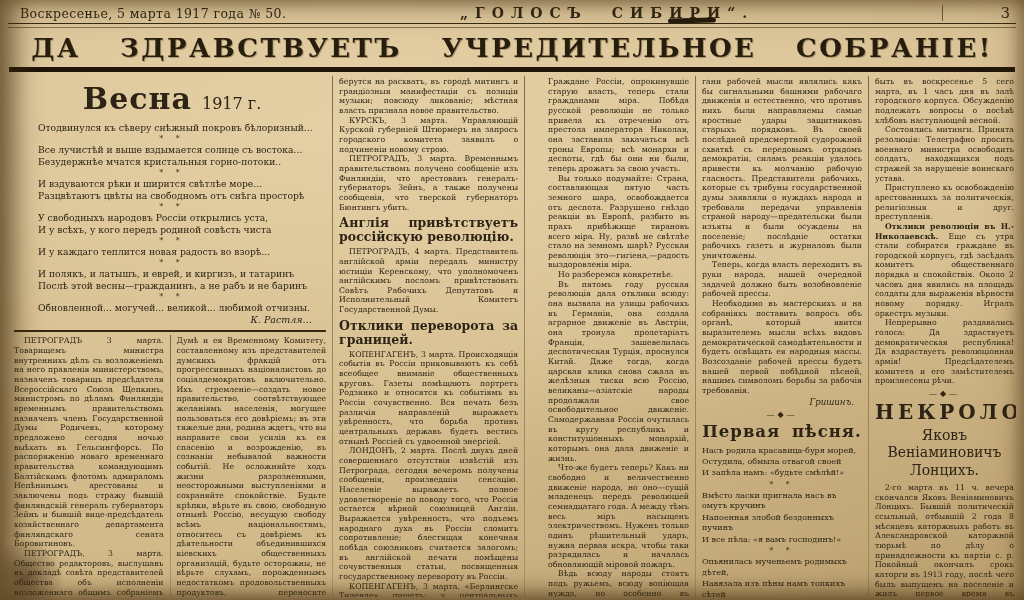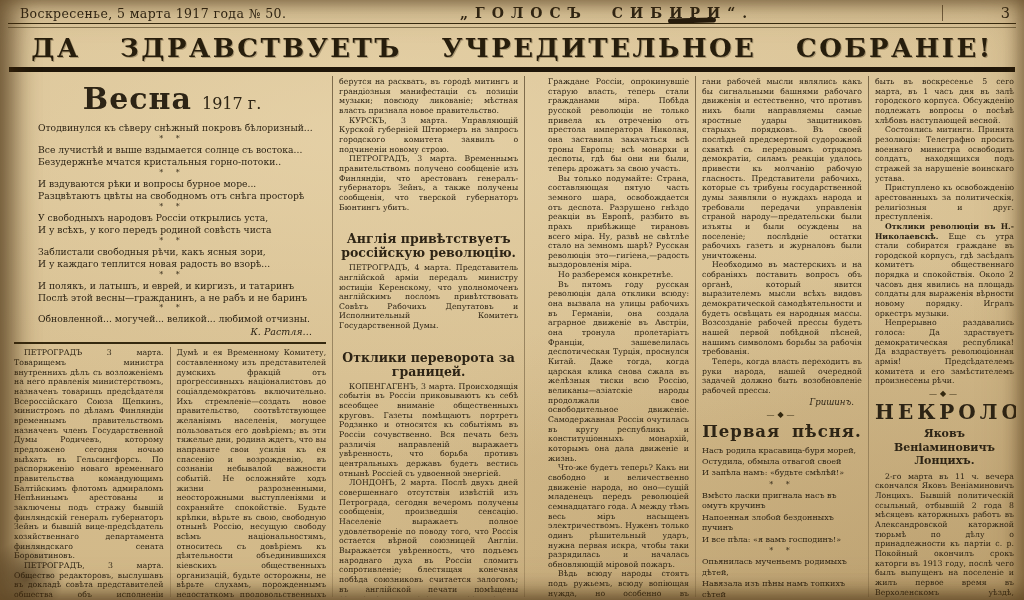--- a/index.html
+++ b/index.html
@@ -32,26 +32,26 @@
   .vr{width:1px;background:linear-gradient(rgba(56,40,16,.6), rgba(56,40,16,.2));margin:0 4px;flex:0 0 1px;}
   .col{overflow:hidden;font-size:7.8px;line-height:1.24;text-align:justify;padding:1px 2px;}
   .c3{width:188px;} .c4{width:148px;margin-left:17px;} .c5{width:168px;} .c6{width:146px;}
   .colpair{width:332px;display:flex;flex-direction:column;overflow:hidden;}
   .subcols{display:flex;flex:1;overflow:hidden;}
   .subcols .col{flex:1;}
 
   .it{margin:0;} .it .lead{font-weight:bold;}
   .it.p{text-indent:10px;}
   .it.pc{text-indent:0;}
-  .it.head{font-weight:bold;text-align:center;text-indent:0;font-size:12.5px;line-height:1.12;margin:20px 0 3px;}
+  .it.head{font-weight:bold;text-indent:0;font-size:12.5px;line-height:1.12;margin:4px 0 3px;}
   .it.sig{text-align:right;font-style:italic;font-size:8.6px;padding-right:8px;margin:1px 0 2px;text-indent:0;}
   .it.orn{text-align:center;font-size:8px;letter-spacing:3px;margin:3px 0;text-indent:0;color:#33280f;}
   .it.h1{font-weight:bold;text-align:center;text-indent:0;font-size:16.5px;letter-spacing:1px;word-spacing:5px;margin:2px 0 4px;line-height:1.05;}
   .it.necro{font-size:20px;letter-spacing:4px;margin-top:1px;}
-  .it.sub{font-weight:bold;text-align:center;text-indent:0;font-size:11px;margin:0 0 4px;}
+  .it.sub{font-weight:normal;text-align:center;text-indent:0;font-size:14px;margin:0 0 4px;}
   .it.pl{text-align:left;text-indent:0;font-size:8px;line-height:1.3;}
   .it.ps{text-align:center;text-indent:0;font-size:8px;letter-spacing:5px;line-height:.8;margin:2px 0;}
 
   
   .vesna{padding:3px 10px 0 14px;}
   .vesna-title{text-align:center;margin:2px 0 6px;}
   .vt-main{font-size:30px;font-weight:bold;letter-spacing:1px;}
   .vt-year{font-size:16px;font-weight:normal;margin-left:10px;}
   .vl{font-size:9.2px;line-height:1.3;margin-left:12px;text-align:left;}
   .vl.ps{text-align:center;margin-left:0;font-size:8px;letter-spacing:5px;line-height:.75;padding:2px 0;}
@@ -79,27 +79,26 @@
         <div class="vesna-title">
           <span class="vt-main">Весна</span><span class="vt-year">1917 г.</span>
         </div>
         <div class="vesna-lines">
 
         <div class="vl"><span>Отодвинулся къ сѣверу снѣжный покровъ бѣлоризный...</span></div>
             <div class="vl ps"><span>*  *</span></div>
             <div class="vl"><span>Все лучистѣй и выше вздымается солнце съ востока...</span></div>
             <div class="vl"><span>Безудержнѣе мчатся кристальныя горно-потоки..</span></div>
             <div class="vl ps"><span>*  *</span></div>
-            <div class="vl"><span>И вздуваются рѣки и вопросы бурное море...</span></div>
+            <div class="vl"><span>И вздуваются рѣки и ширится свѣтлѣе море...</span></div>
             <div class="vl"><span>Разцвѣтаютъ цвѣты на свободномъ отъ снѣга просторѣ</span></div>
             <div class="vl ps"><span>*  *</span></div>
             <div class="vl"><span>У свободныхъ народовъ Россіи открылись уста,</span></div>
             <div class="vl"><span>И у всѣхъ, у кого передъ родиной совѣсть чиста</span></div>
             <div class="vl ps"><span>*  *</span></div>
-            <div class="vl"><span>Заблистали свободныя рѣчи, какъ ясныя зори,</span></div>
             <div class="vl"><span>И у каждаго теплится новая радость во взорѣ...</span></div>
             <div class="vl ps"><span>*  *</span></div>
             <div class="vl"><span>И полякъ, и латышъ, и еврей, и киргизъ, и татаринъ</span></div>
             <div class="vl"><span>Послѣ этой весны—гражданинъ, а не рабъ и не баринъ</span></div>
             <div class="vl ps"><span>*  *</span></div>
             <div class="vl"><span>Обновленной... могучей... великой... любимой отчизны.</span></div>
           </div>
         <div class="vesna-sig">К. Растля…</div>
       </div>
       <div class="hrule"></div>
@@ -142,22 +141,22 @@
         <div class="it p"><b class="lead"></b><span>Въ пятомъ году русская революція дала отклики всюду: она вызвала на улицы рабочихъ въ Германіи, она создала аграрное движеніе въ Австріи, она тронула пролетаріатъ Франціи, зашевелилась деспотическая Турція, проснулся Китай. Даже тогда, когда царская клика снова сжала въ желѣзныя тиски всю Россію, великаны—азіатскіе народы продолжали свое освободительное движеніе. Самодержавная Россія очутилась въ кругу республикъ и конституціонныхъ монархій, которымъ она дала движеніе и жизнь.</span></div>
         <div class="it p"><b class="lead"></b><span>Что-же будетъ теперь? Какъ ни свободно и величественно движеніе народа, но оно—сущій младенецъ передъ революціей семнадцатаго года. А между тѣмъ весь міръ насыщенъ электричествомъ. Нуженъ только одинъ рѣшительный ударъ, нужна первая искра, чтобы таки разрядилась и началась обновляющій міровой пожаръ.</span></div>
         <div class="it p"><b class="lead"></b><span>Вѣдь всюду народы стоятъ подъ ружьемъ, всюду вопіющая нужда, но особенно въ культурныхъ странахъ массы основательно раздразнены военными опытами, они набили руку въ быстрой организаціи, пріобрѣли опытъ. Господствующіе классы принуждены сдавать свои позиціи чтобы не создать внутреннихъ осложненій.</span></div>
       </div>
 
     <div class="vr"></div>
 
     <div class="col c5">
 
     <div class="it pc"><b class="lead"></b><span>гани рабочей мысли являлись какъ бы сигнальными башнями рабочаго движенія и естественно, что противъ нихъ были направляемы самые яростные удары защитниковъ старыхъ порядковъ. Въ своей послѣдней предсмертной судорожной схваткѣ съ передовымъ отрядомъ демократіи, силамъ реакціи удалось привести къ молчанію рабочую гласность. Представители рабочихъ, которые съ трибуны государственной думы заявляли о нуждахъ народа и требовали передачи управленія страной народу—предательски были изъяты и были осуждены на поселеніе; послѣдніе остатки рабочихъ газетъ и журналовъ были уничтожены.</span></div>
+        <div class="it p"><b class="lead"></b><span>Теперь, когда власть переходитъ въ руки народа, нашей очередной задачей должно быть возобновленіе рабочей прессы.</span></div>
         <div class="it p"><b class="lead"></b><span>Необходимо въ мастерскихъ и на собраніяхъ поставить вопросъ объ органѣ, который явится выразителемъ мысли всѣхъ видовъ демократической самодѣятельности и будетъ освѣщать ея народныя массы. Возсозданіе рабочей прессы будетъ нашей первой побѣдной пѣсней, нашимъ символомъ борьбы за рабочія требованія.</span></div>
-        <div class="it p"><b class="lead"></b><span>Теперь, когда власть переходитъ въ руки народа, нашей очередной задачей должно быть возобновленіе рабочей прессы.</span></div>
         <div class="it sig"><b class="lead"></b><span>Гришинъ.</span></div>
         <div class="it orn"><b class="lead"></b><span>—◆—</span></div>
         <div class="it h1"><b class="lead"></b><span>Первая пѣсня.</span></div>
         <div class="it pl"><b class="lead"></b><span>Насъ родила красавица-буря морей,</span></div>
         <div class="it pl"><b class="lead"></b><span>Остудила, обмыла отвагой своей</span></div>
         <div class="it pl"><b class="lead"></b><span>И запѣла намъ: «будьте смѣлѣй!»</span></div>
         <div class="it ps"><b class="lead"></b><span>*  *</span></div>
         <div class="it pl"><b class="lead"></b><span>Вмѣсто ласки пригнала насъ въ омутъ кручинъ</span></div>
         <div class="it pl"><b class="lead"></b><span>Напоенная злобой бездонныхъ пучинъ</span></div>
         <div class="it pl"><b class="lead"></b><span>И все пѣла: «я вамъ господинъ!»</span></div>

